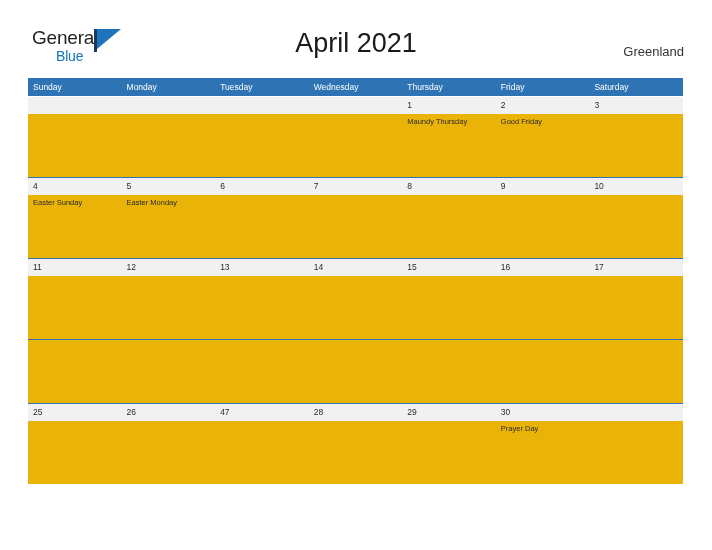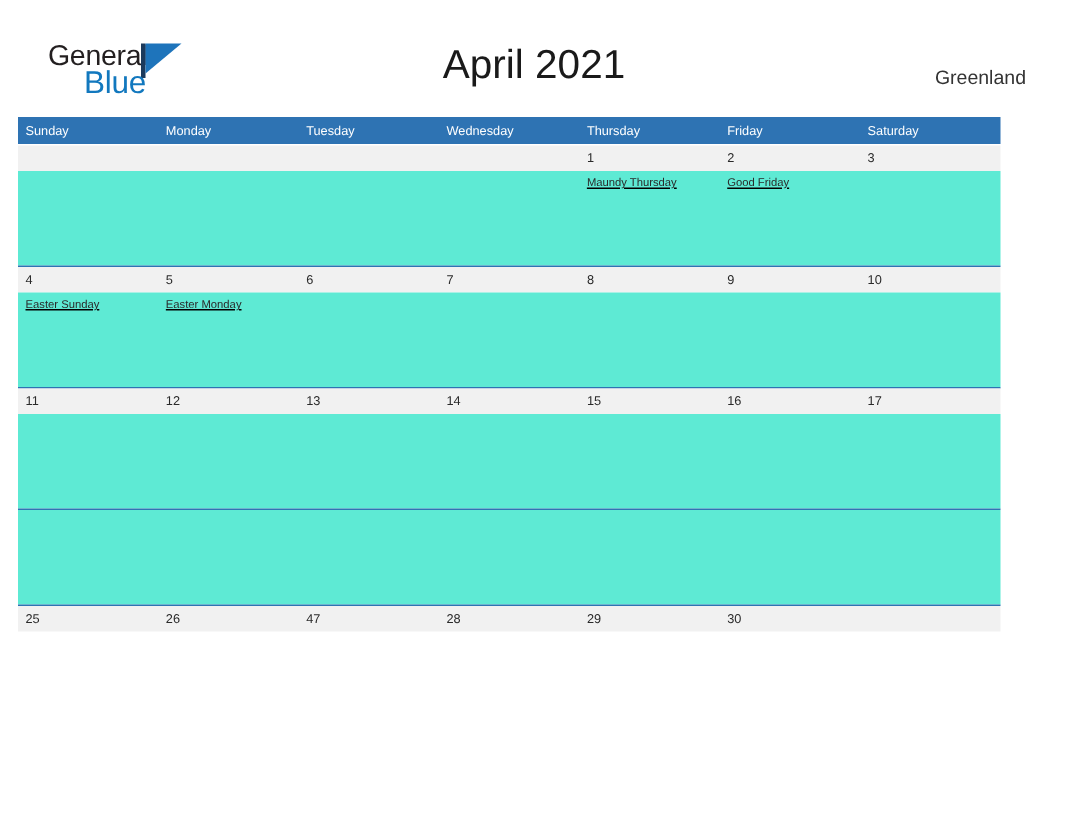--- a/index.html
+++ b/index.html
@@ -43,21 +43,21 @@
     top: 0;
     font-size: 19px;
     color: #231f20;
     letter-spacing: -0.2px;
     line-height: 20px;
   }
   .logo-blue {
     position: absolute;
     left: 24px;
     top: 18px;
-    font-size: 21px;
+    font-size: 14px;
     color: #1278be;
     letter-spacing: -0.2px;
     line-height: 20px;
   }
   .logo-flagpole {
     position: absolute;
     left: 62px;
     top: 1px;
     width: 3px;
     height: 23px;
@@ -90,21 +90,21 @@
     right: 28px;
     top: 44px;
     font-size: 13px;
     color: #333333;
     text-align: right;
   }
 
   
   .calendar {
     position: absolute;
-    left: 12px;
+    left: 28px;
     top: 78px;
     width: 655px;
   }
 
   .weekday-row {
     display: flex;
     width: 655px;
     height: 18px;
     background: #2e73b3;
   }
@@ -142,22 +142,21 @@
     box-sizing: border-box;
     padding-left: 5px;
     font-size: 8.5px;
     line-height: 17px;
     color: #2a2a2a;
   }
   .events-row {
     display: flex;
     width: 655px;
     height: 63px;
-    background: #5eead4;
-    text-decoration: underline;
+    background: #eab308;
   }
   .events-cell {
     width: 93.57px;
     box-sizing: border-box;
     padding-left: 5px;
     padding-top: 3px;
     font-size: 7.5px;
     line-height: 10px;
     color: #2a2a2a;
     white-space: nowrap;
@@ -279,16 +278,25 @@
       <div class="week-sep"></div>
       <div class="daynum-row">
         <div class="daynum-cell">25</div>
         <div class="daynum-cell">26</div>
         <div class="daynum-cell">47</div>
         <div class="daynum-cell">28</div>
         <div class="daynum-cell">29</div>
         <div class="daynum-cell">30</div>
         <div class="daynum-cell"></div>
       </div>
+      <div class="events-row">
+        <div class="events-cell"></div>
+        <div class="events-cell"></div>
+        <div class="events-cell"></div>
+        <div class="events-cell"></div>
+        <div class="events-cell"></div>
+        <div class="events-cell">Prayer Day</div>
+        <div class="events-cell"></div>
+      </div>
     </div>
 
   </div>
 </div>
 
 </body></html>

